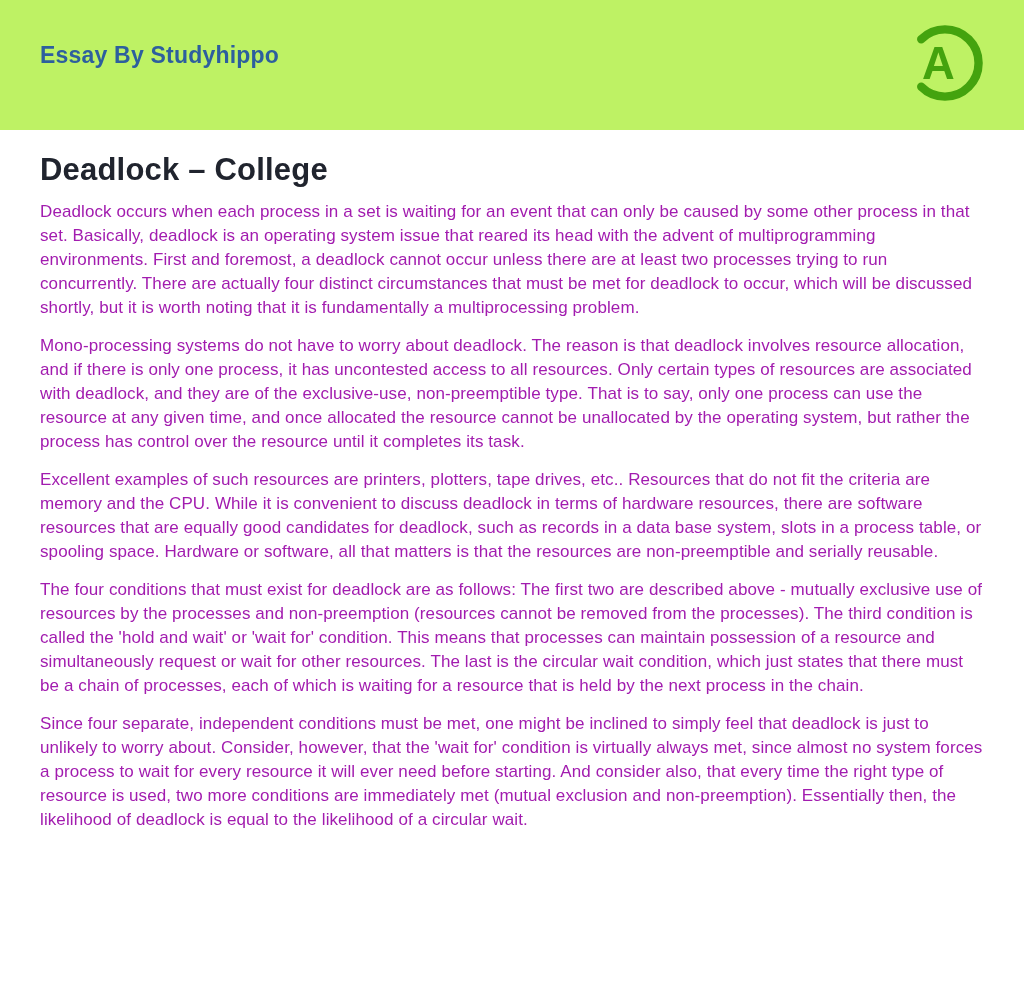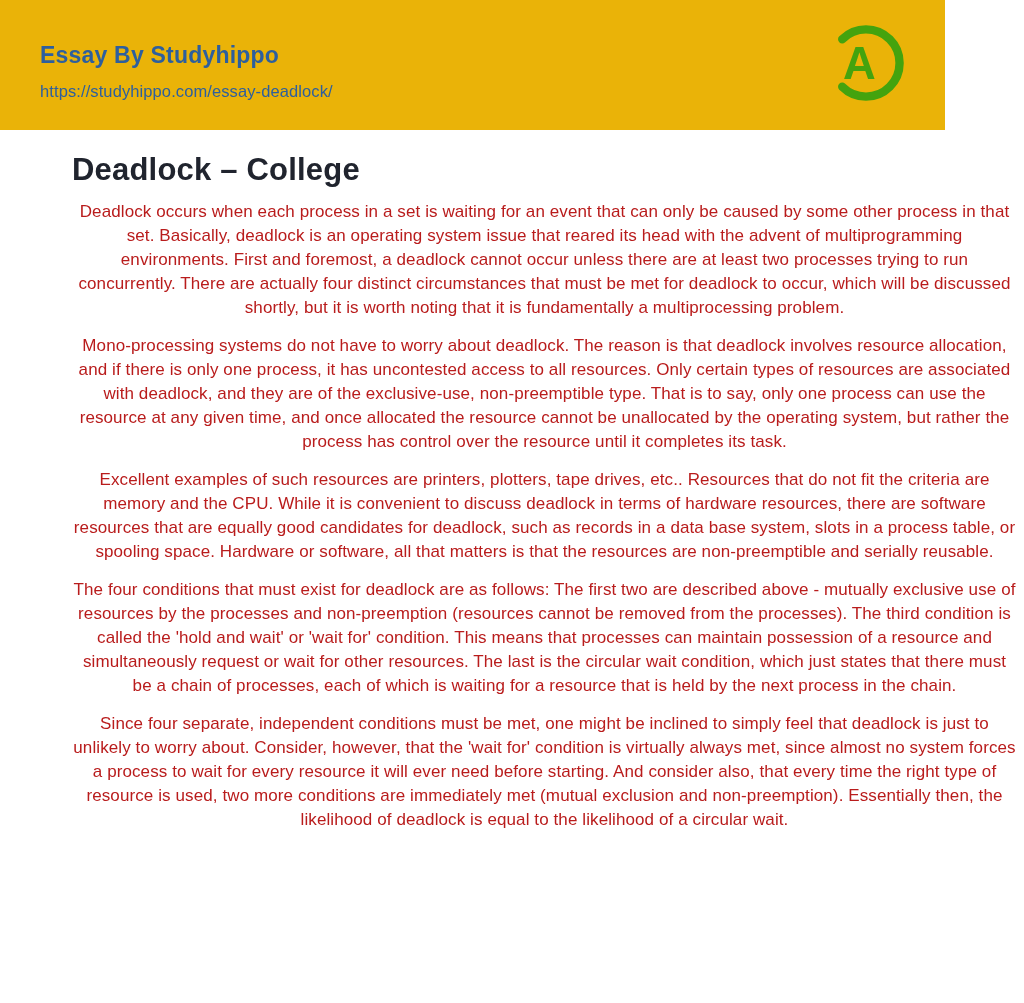--- a/index.html
+++ b/index.html
@@ -6,23 +6,23 @@
   html, body {
     width: 1024px;
     background: #ffffff;
     font-family: "Liberation Sans", sans-serif;
   }
   body {
     min-height: 1003px;
     position: relative;
   }
   .page-header {
-    width: 945px;
+    width: 1024px;
     height: 130px;
-    background: #eab308;
+    background: #bef264;
     position: relative;
   }
   .header-text {
     position: absolute;
     left: 40px;
     top: 42px;
   }
   .header-title {
     font-size: 23px;
     font-weight: 700;
@@ -40,47 +40,44 @@
   }
   .logo {
     position: absolute;
     top: 21px;
     right: 37px;
     width: 84px;
     height: 84px;
   }
   .content {
     padding: 20px 60px 0 40px;
-    margin-left: 32px;
   }
   .article-title {
     font-size: 31px;
     font-weight: 700;
     color: #20242e;
     line-height: 40px;
     margin-bottom: 10px;
     letter-spacing: 0.2px;
   }
   .article-body p {
     width: 945px;
     font-size: 17px;
     line-height: 24px;
-    color: #b91c1c;
+    color: #a21caf;
     margin-bottom: 14px;
     letter-spacing: 0.1px;
-    text-align: center;
   }
 </style>
 </head>
 <body>
 
 <header class="page-header">
   <div class="header-text">
     <div class="header-title">Essay By Studyhippo</div>
-    <a class="header-url" href="#">https://studyhippo.com/essay-deadlock/</a>
   </div>
   <svg class="logo" viewBox="0 0 100 100" aria-hidden="true">
     <path d="M 21.7 21.7 A 40 40 0 1 1 21.7 78.3" fill="none" stroke="#44a30e" stroke-width="10" stroke-linecap="round"></path>
     <text x="42" y="69" text-anchor="middle" font-family="Liberation Sans, sans-serif" font-size="54" font-weight="600" fill="#44a30e">A</text>
   </svg>
 </header>
 
 <main class="content">
   <h1 class="article-title">Deadlock – College</h1>
   <div class="article-body">

